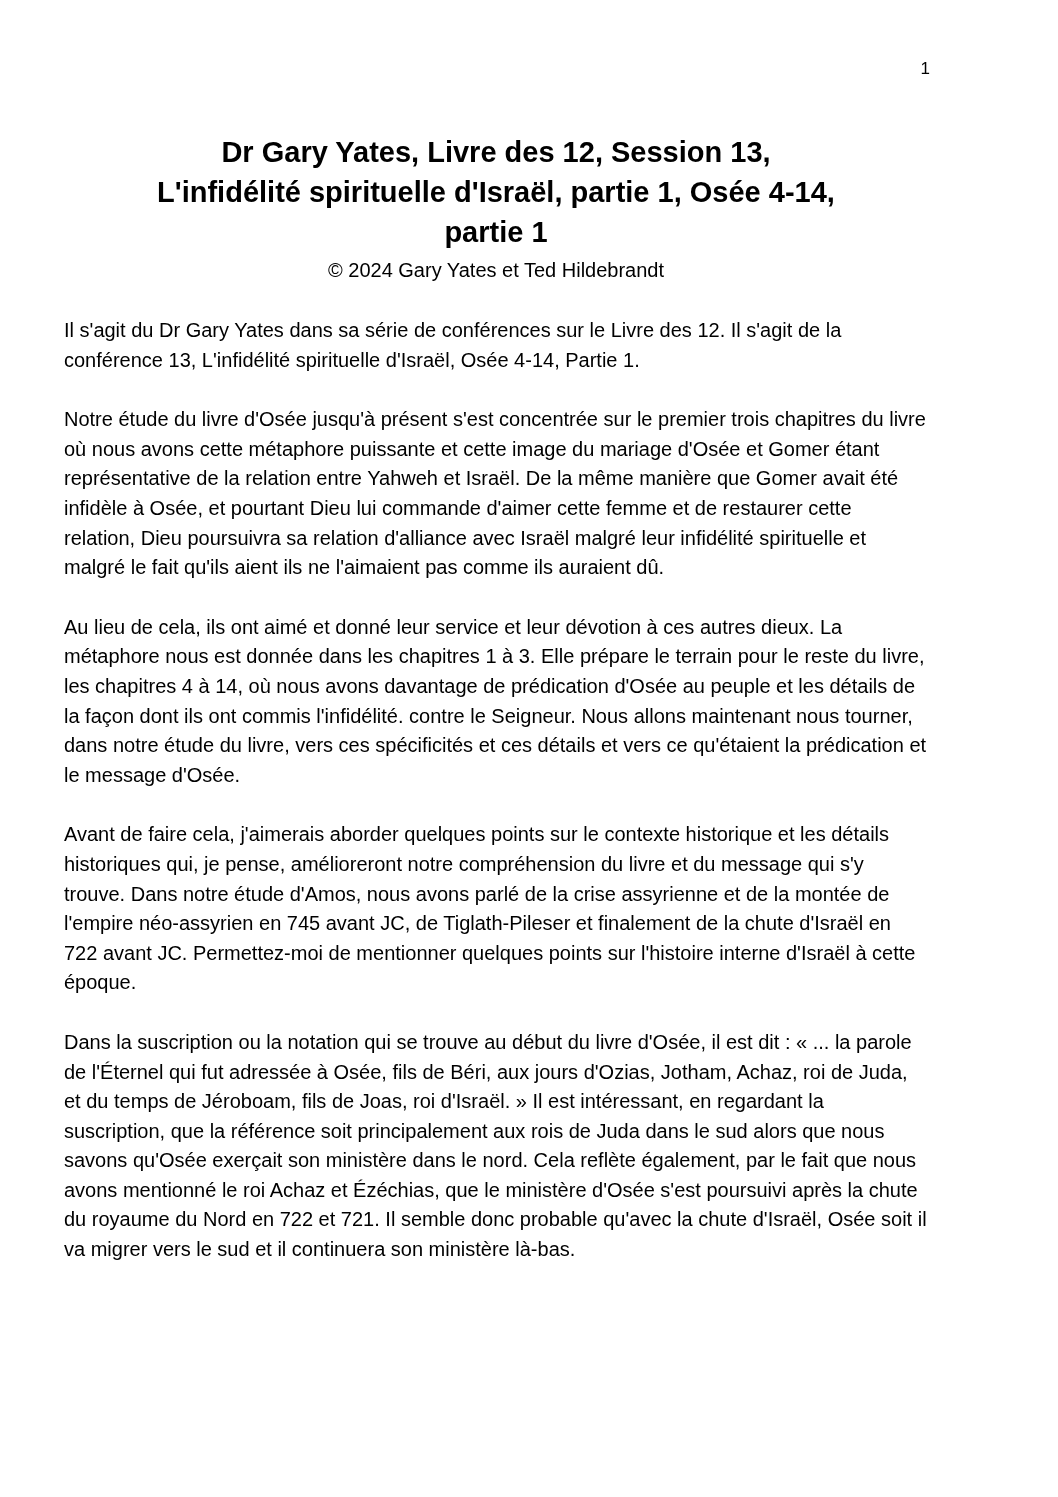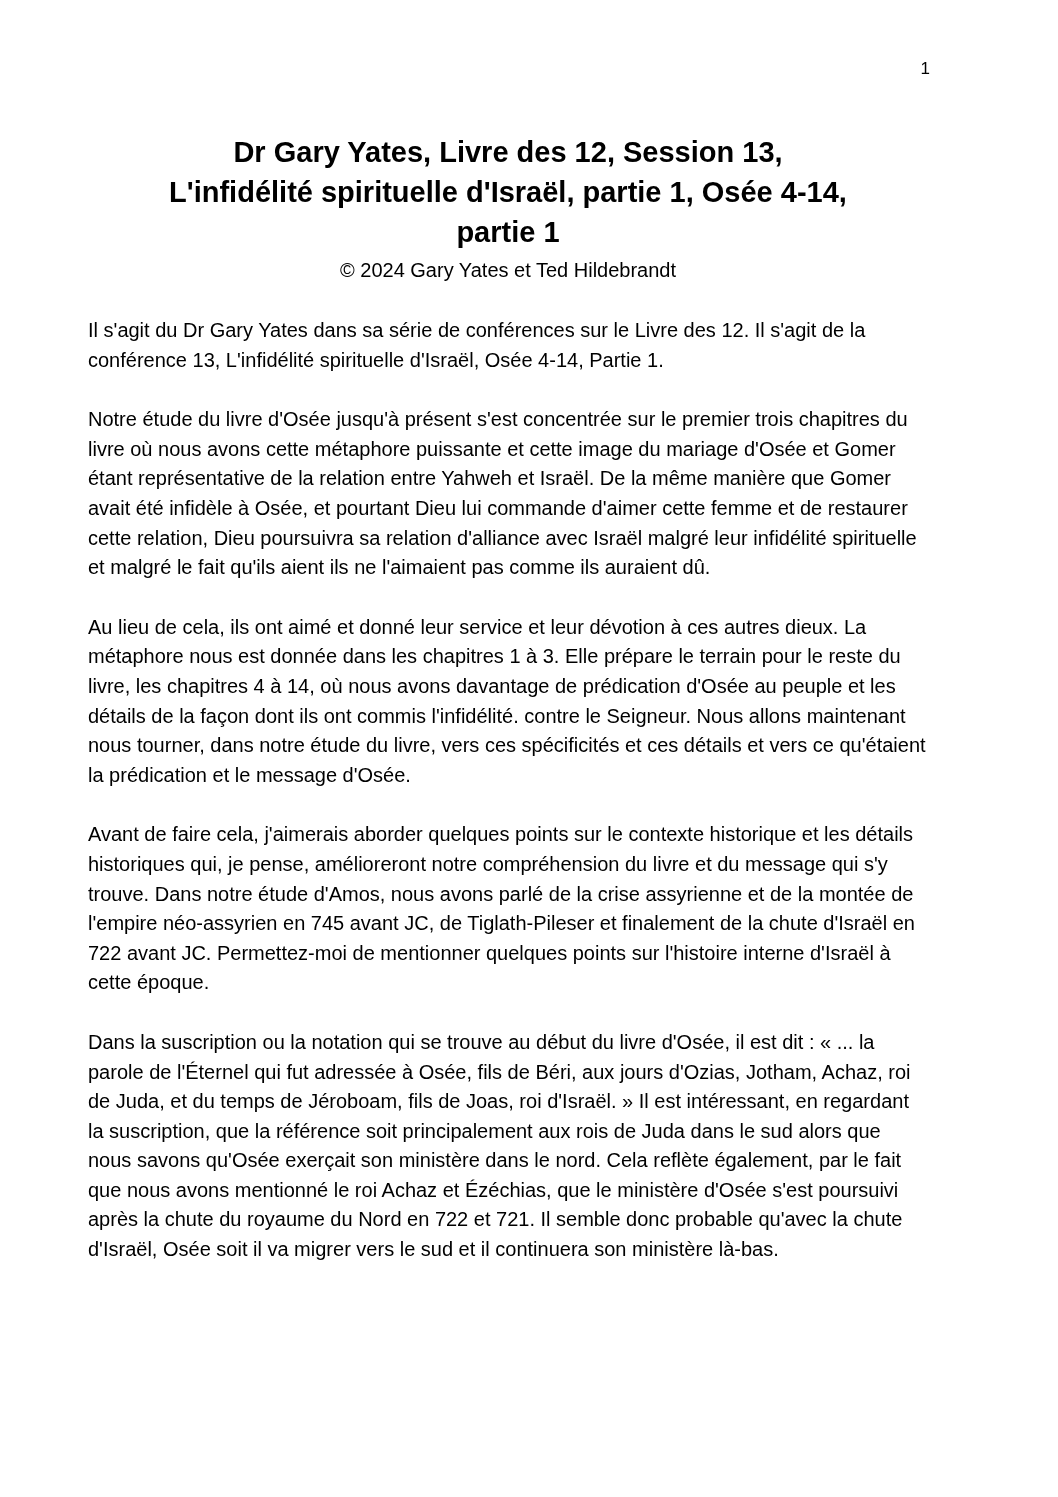--- a/index.html
+++ b/index.html
@@ -19,21 +19,21 @@
     }
     .page-number {
       position: absolute;
       top: 60px;
       right: 128px;
       font-size: 17px;
       line-height: 1;
     }
     .content {
       box-sizing: border-box;
-      padding: 132px 130px 0 88px;
+      padding: 132px 130px 0 64px;
     }
     .doc-title {
       margin: 0;
       text-align: center;
       font-size: 29px;
       font-weight: bold;
       line-height: 1.38;
       white-space: pre-line;
     }
     .copyright {

